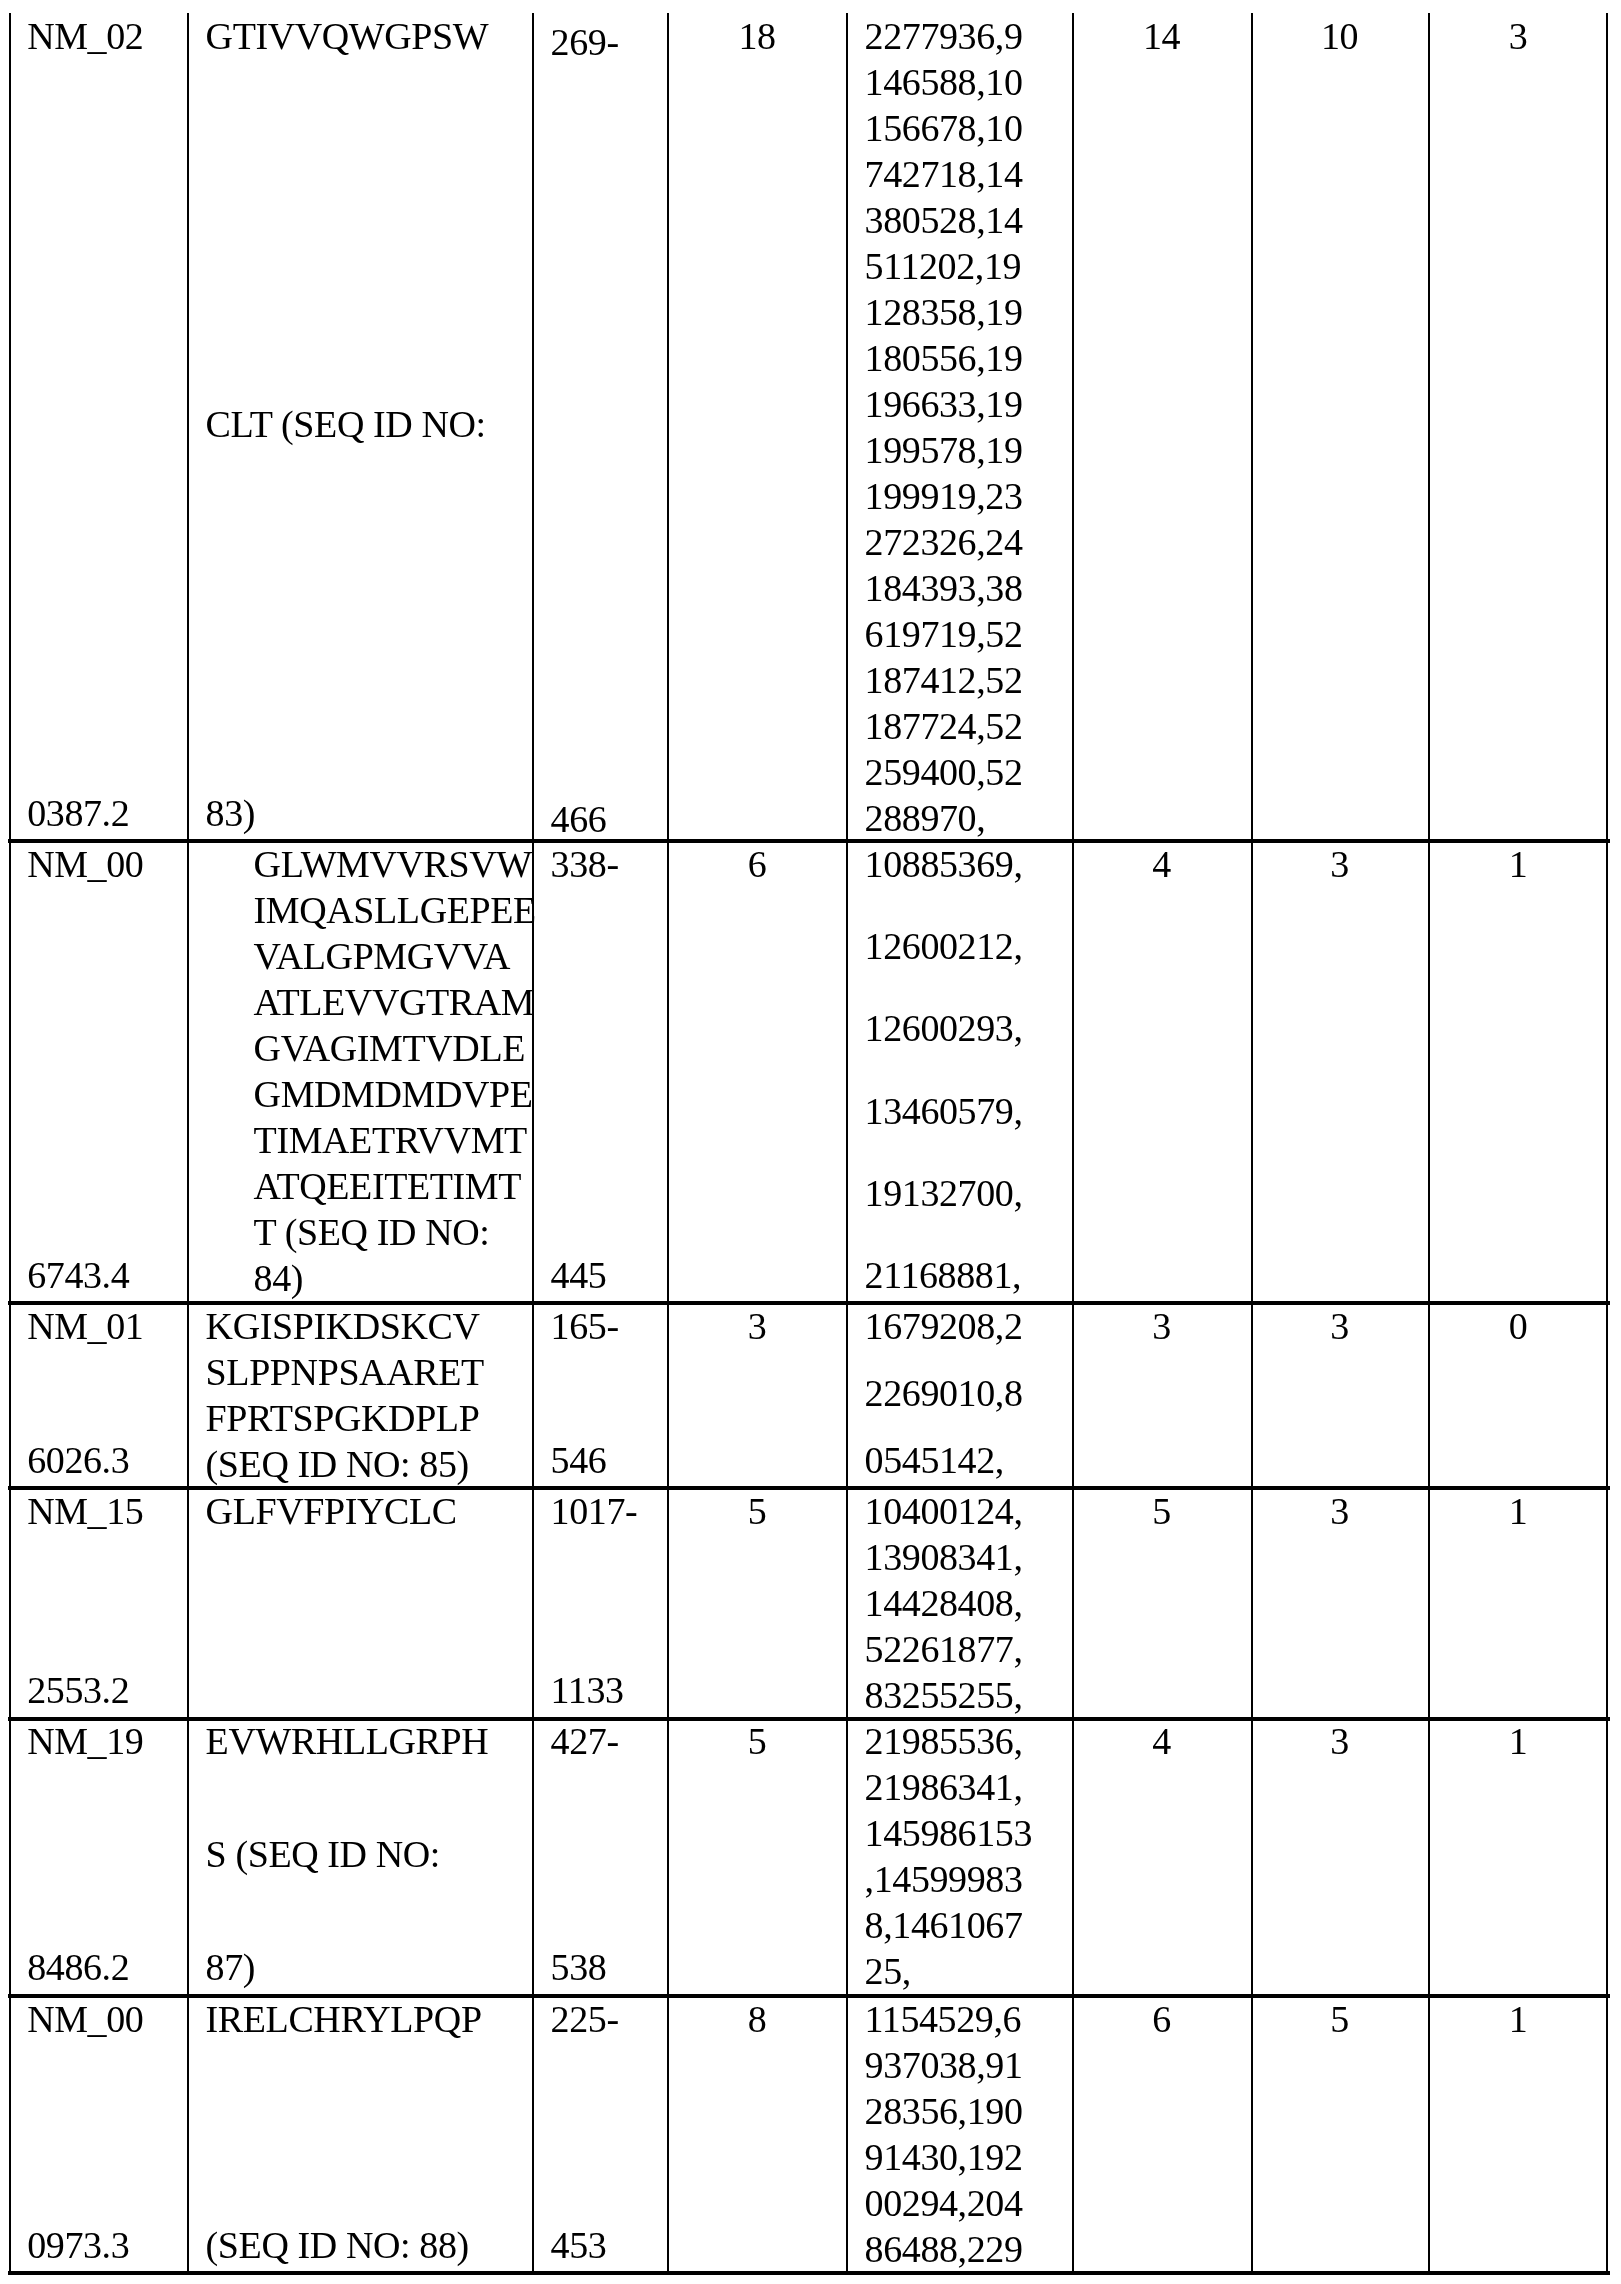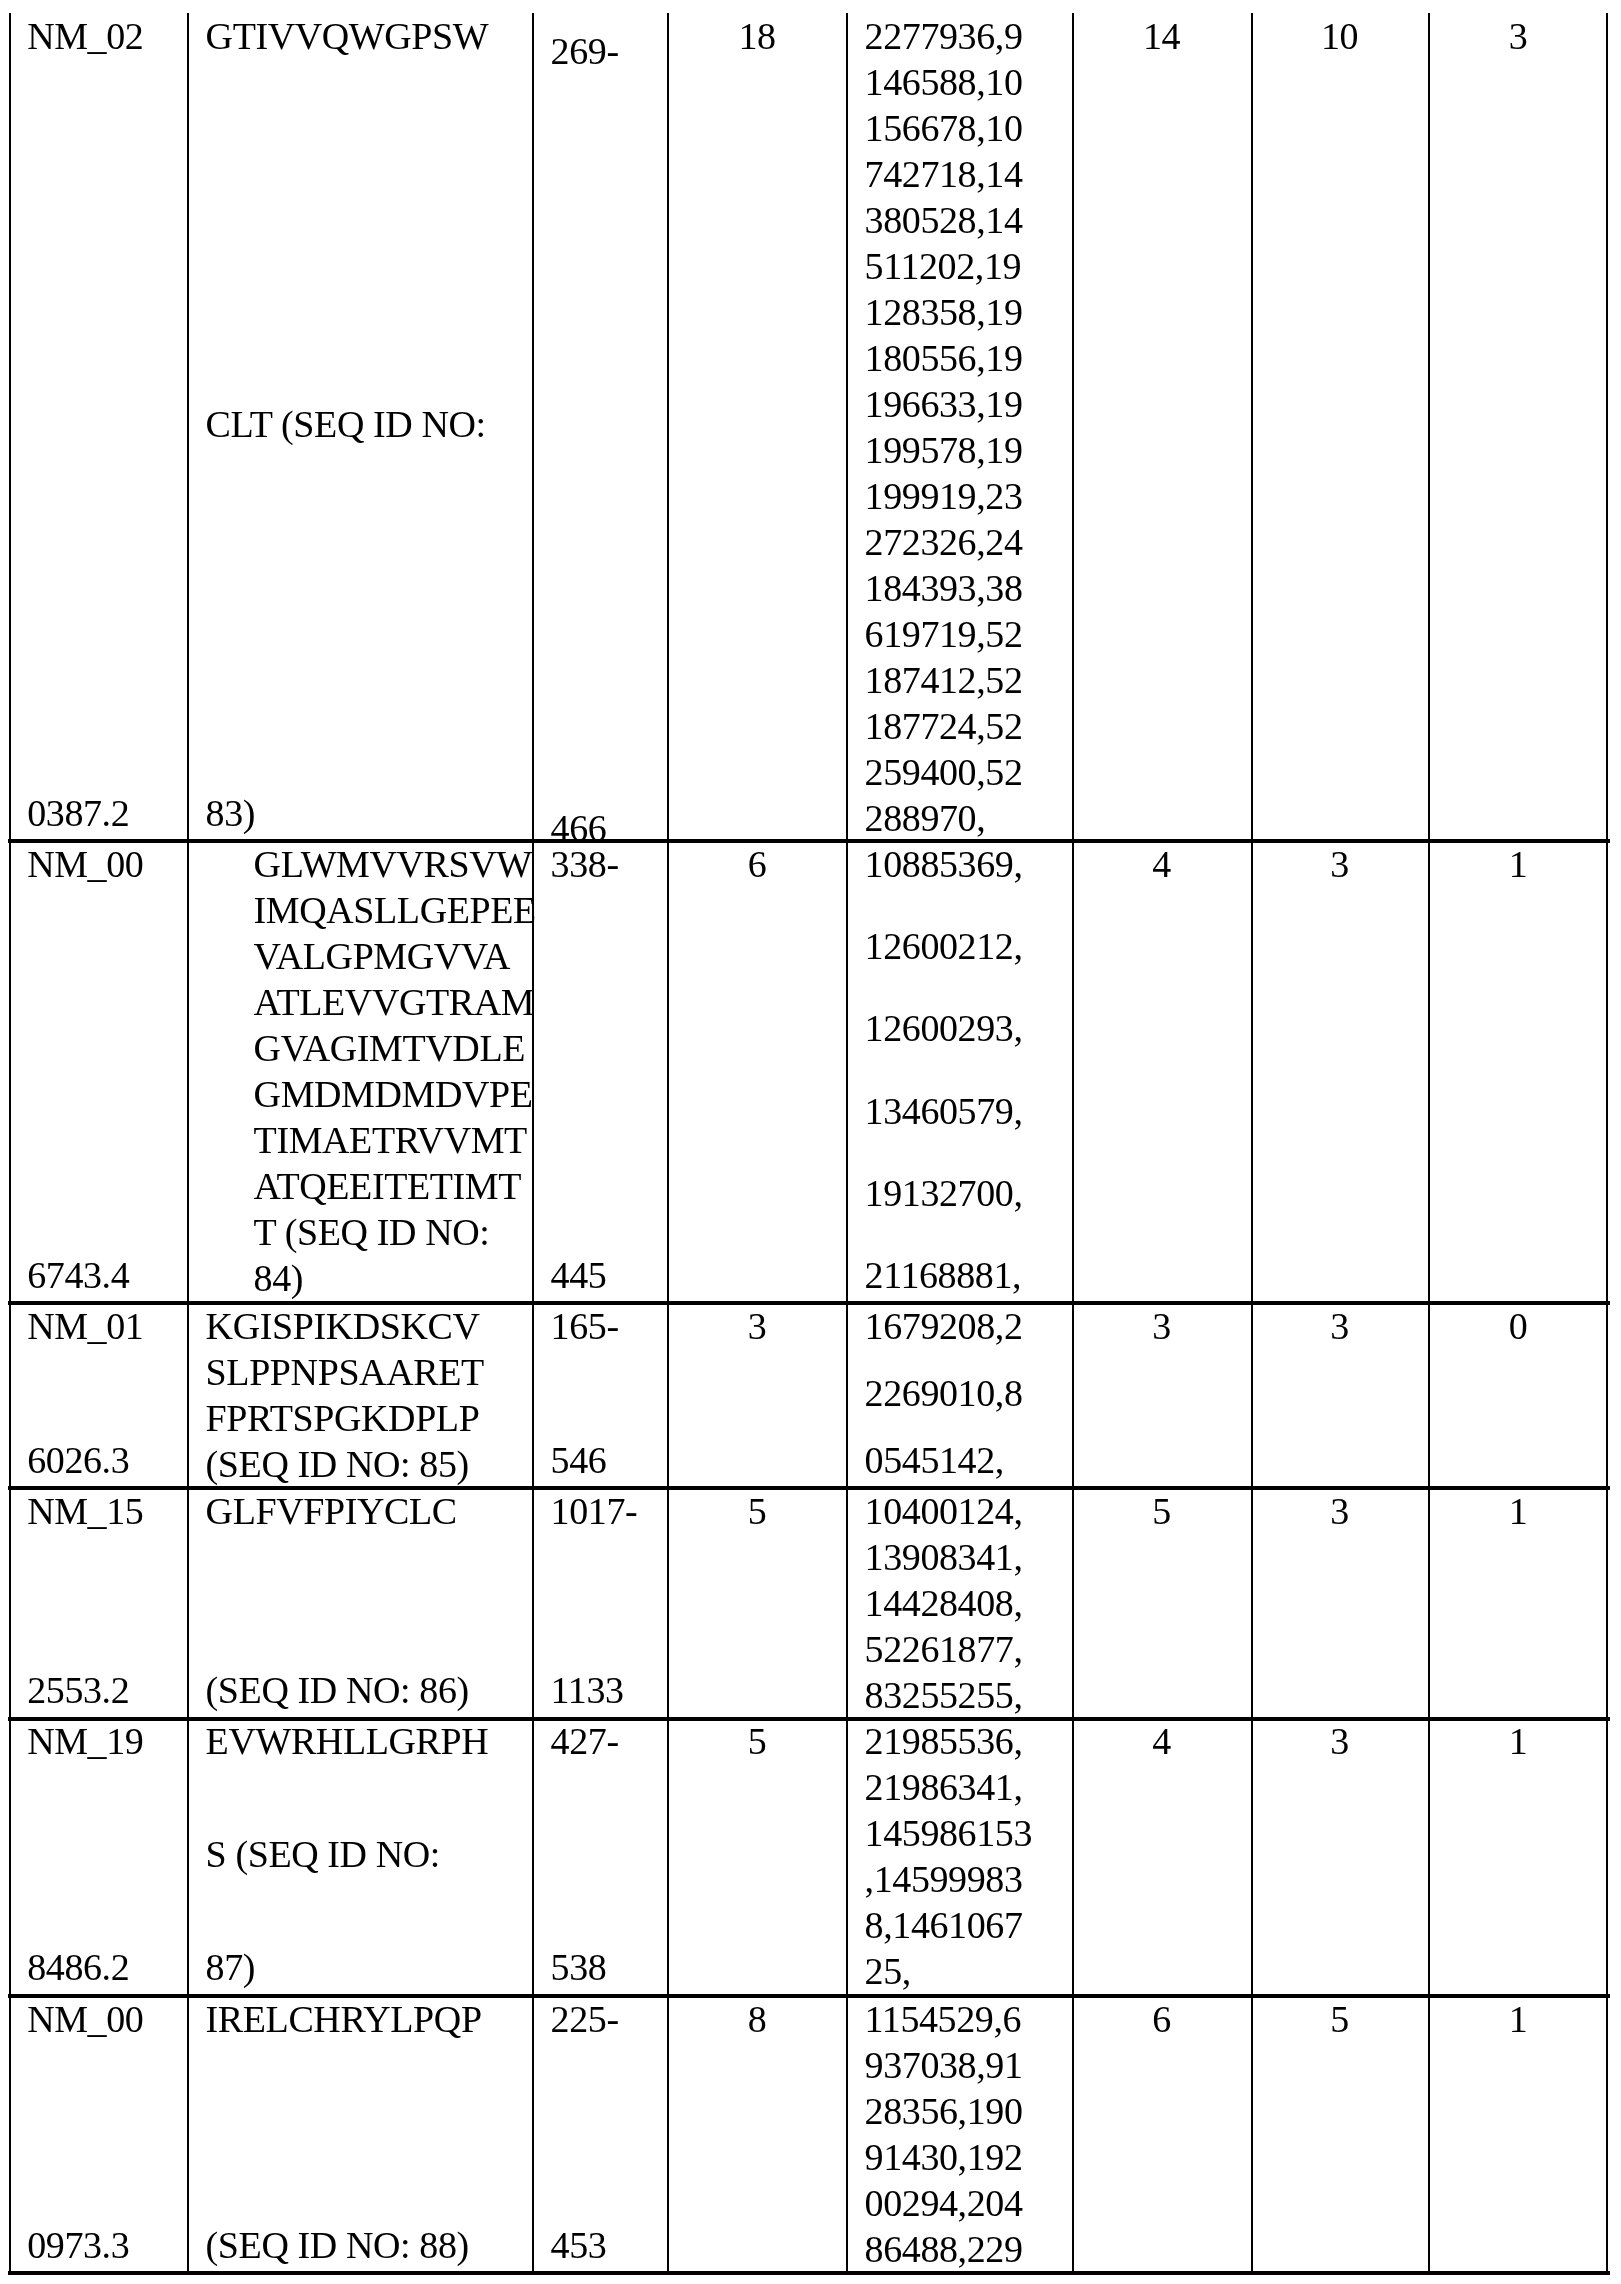--- a/index.html
+++ b/index.html
@@ -36,21 +36,21 @@
     <div>
       <div class="cell" style="left: 9.6px; width: 178px; top: 12.8px; height: 828px;">
         <span class="ln">NM_02</span>
         <span class="ln">0387.2</span>
       </div>
       <div class="cell" style="left: 188px; width: 345px; top: 12.8px; height: 828px;">
         <span class="ln">GTIVVQWGPSW</span>
         <span class="ln">CLT (SEQ ID NO:</span>
         <span class="ln">83)</span>
       </div>
-      <div class="cell" style="left: 533px; width: 125px; top: 28px; height: 828px;">
+      <div class="cell" style="left: 533px; width: 125px; top: 19px; height: 828px;">
         <span class="ln">269-</span>
         <span class="ln">466</span>
       </div>
       <div class="cell center" style="left: 667px; width: 180px; top: 12.8px; height: 828px;">
         <span class="ln">18</span>
       </div>
       <div class="cell" style="left: 847px; width: 225px; top: 12.8px; height: 828px;">
         <span class="ln">2277936,9</span>
         <span class="ln">146588,10</span>
         <span class="ln">156678,10</span>
@@ -155,21 +155,20 @@
         <span class="ln">0</span>
       </div>
     </div>
     <div>
       <div class="cell" style="left: 9.6px; width: 178px; top: 1488px; height: 230px;">
         <span class="ln">NM_15</span>
         <span class="ln">2553.2</span>
       </div>
       <div class="cell" style="left: 188px; width: 345px; top: 1488px; height: 230px;">
         <span class="ln">GLFVFPIYCLC</span>
-        <span class="ln">(SEQ ID NO: 86)</span>
       </div>
       <div class="cell" style="left: 533px; width: 134px; top: 1488px; height: 230px;">
         <span class="ln">1017-</span>
         <span class="ln">1133</span>
       </div>
       <div class="cell center" style="left: 667px; width: 180px; top: 1488px; height: 230px;">
         <span class="ln">5</span>
       </div>
       <div class="cell" style="left: 847px; width: 225px; top: 1488px; height: 230px;">
         <span class="ln">10400124,</span>

